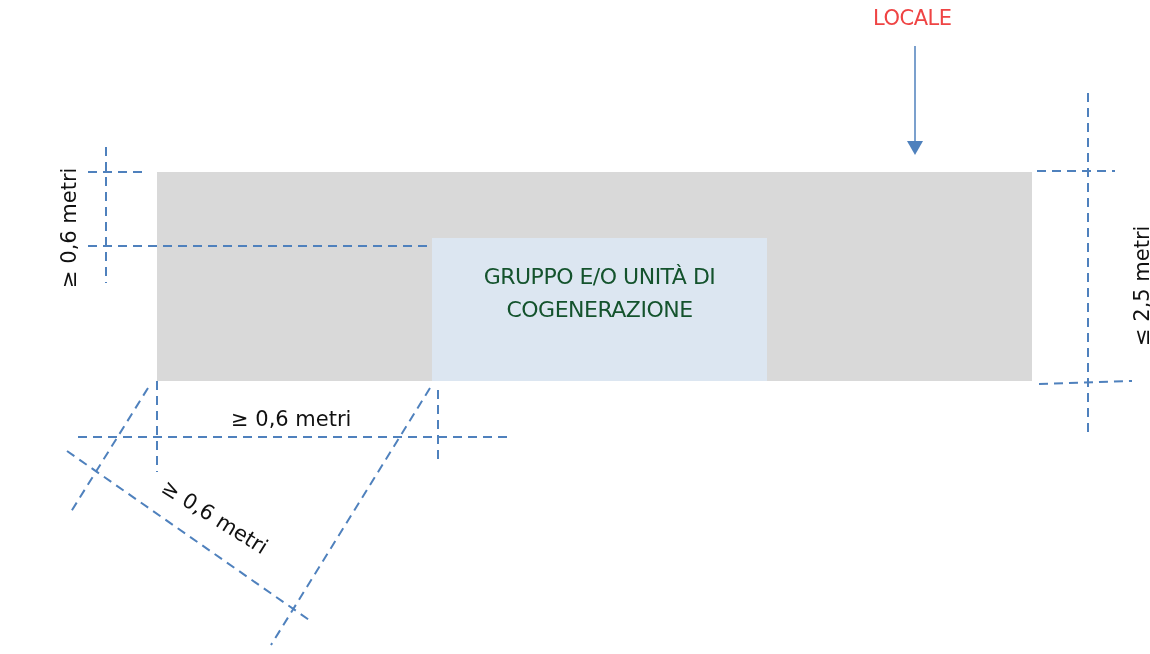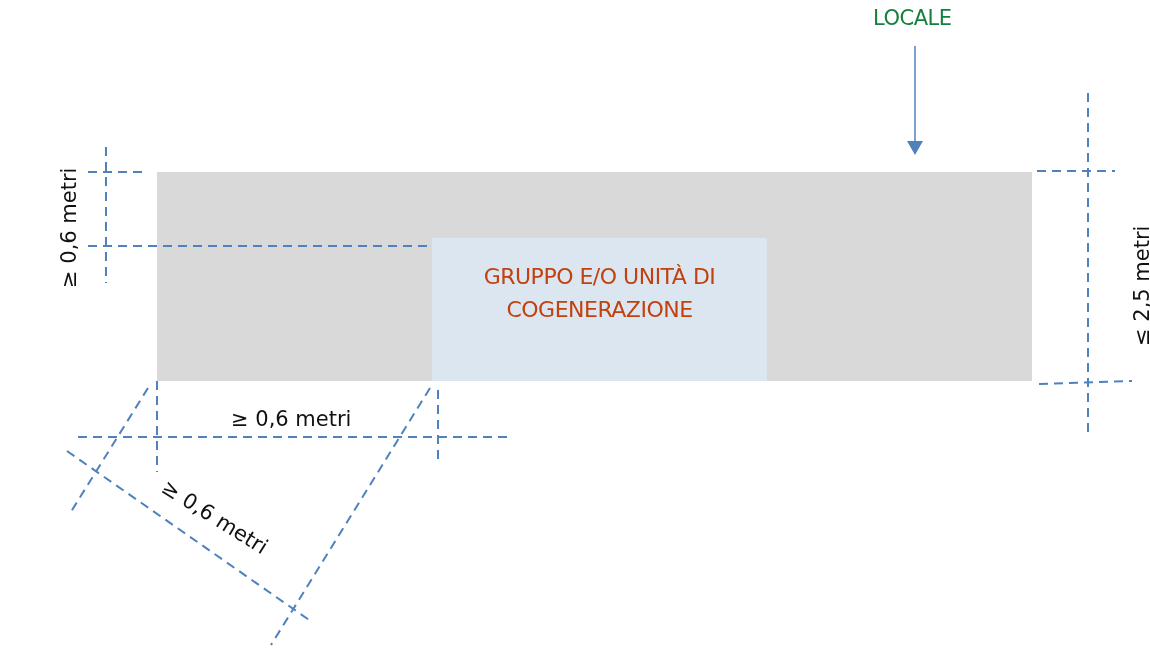--- a/index.html
+++ b/index.html
@@ -2,22 +2,22 @@
 <html><head>
 <meta charset="utf-8">
 <style>
   html, body { margin: 0; padding: 0; background: #ffffff; }
   body { width: 1150px; height: 654px; position: relative; overflow: hidden;
          font-family: "DejaVu Sans", "Liberation Sans", sans-serif; }
   #canvas { position: absolute; left: 0; top: 0; width: 1150px; height: 654px; }
   .room { position: absolute; left: 157px; top: 172px; width: 875px; height: 209px; background: #d9d9d9; }
   .unit { position: absolute; left: 432px; top: 238px; width: 335px; height: 143px; background: #dce6f1; }
   .unit-label { position: absolute; left: 0; right: 0; top: 22px; text-align: center;
-                font-size: 22px; line-height: 33px; color: #c2410c; letter-spacing: -0.5px; white-space: pre-line; }
-  .room-label { position: absolute; left: 873px; top: 6px; font-size: 21px; color: #15803d; letter-spacing: -0.5px; }
+                font-size: 22px; line-height: 33px; color: #14532d; letter-spacing: -0.5px; white-space: pre-line; }
+  .room-label { position: absolute; left: 873px; top: 6px; font-size: 21px; color: #ef4444; letter-spacing: -0.5px; }
   .dim { position: absolute; font-size: 21px; color: #111; white-space: nowrap; transform-origin: 0 0; }
   .dim-left   { left: 57px;  top: 288px; transform: rotate(-90deg); }
   .dim-right  { left: 1130px; top: 346px; transform: rotate(-90deg); }
   .dim-bottom { left: 231px; top: 407px; }
   .dim-diag   { left: 170px; top: 475px; transform: rotate(32deg); }
   svg { position: absolute; left: 0; top: 0; }
 </style>
 </head>
 <body>
 

